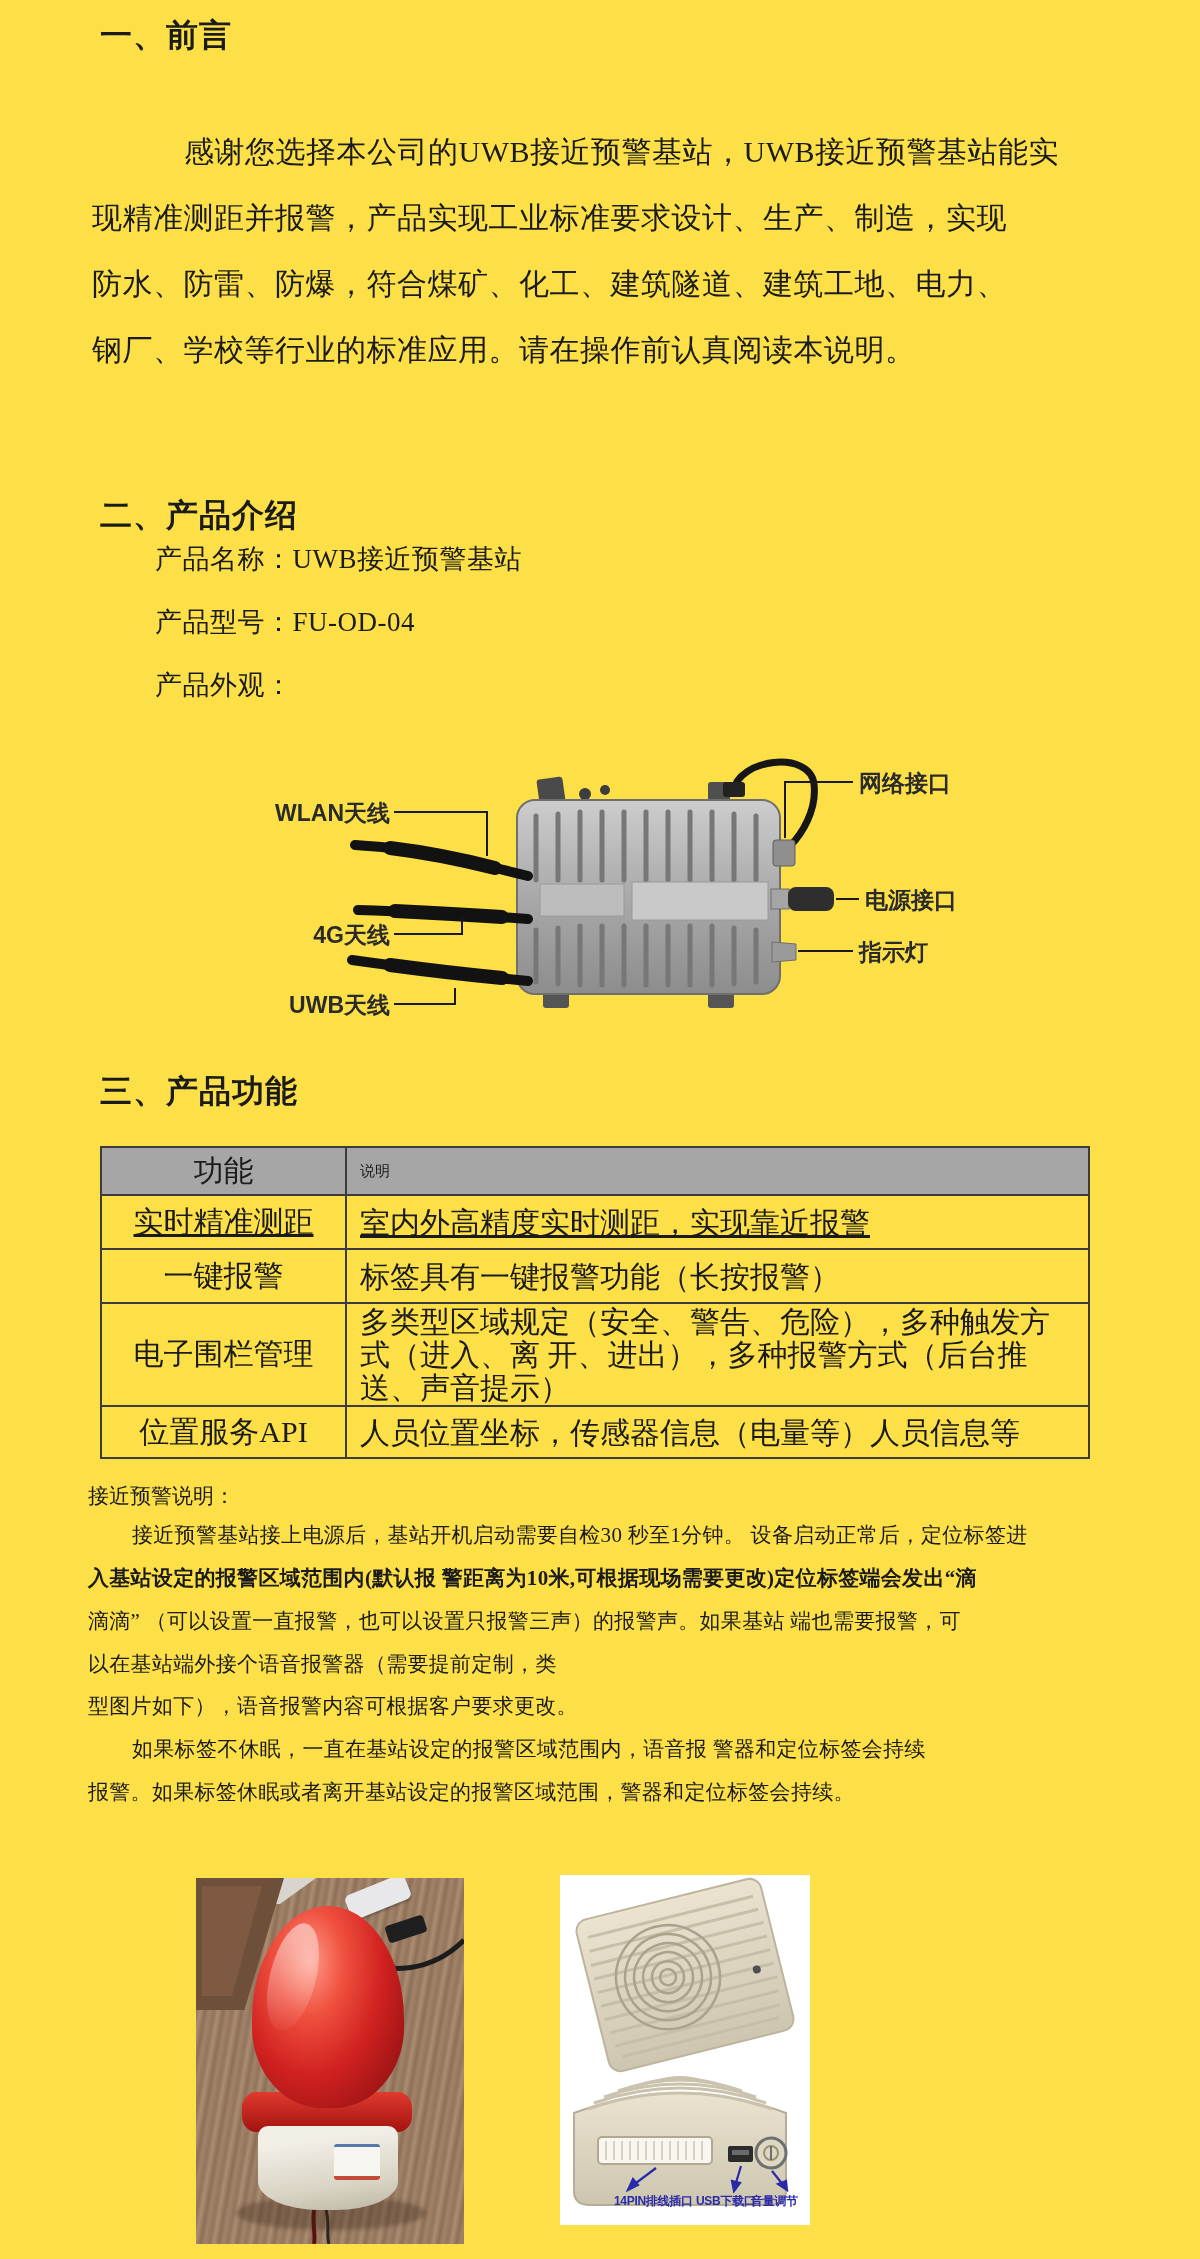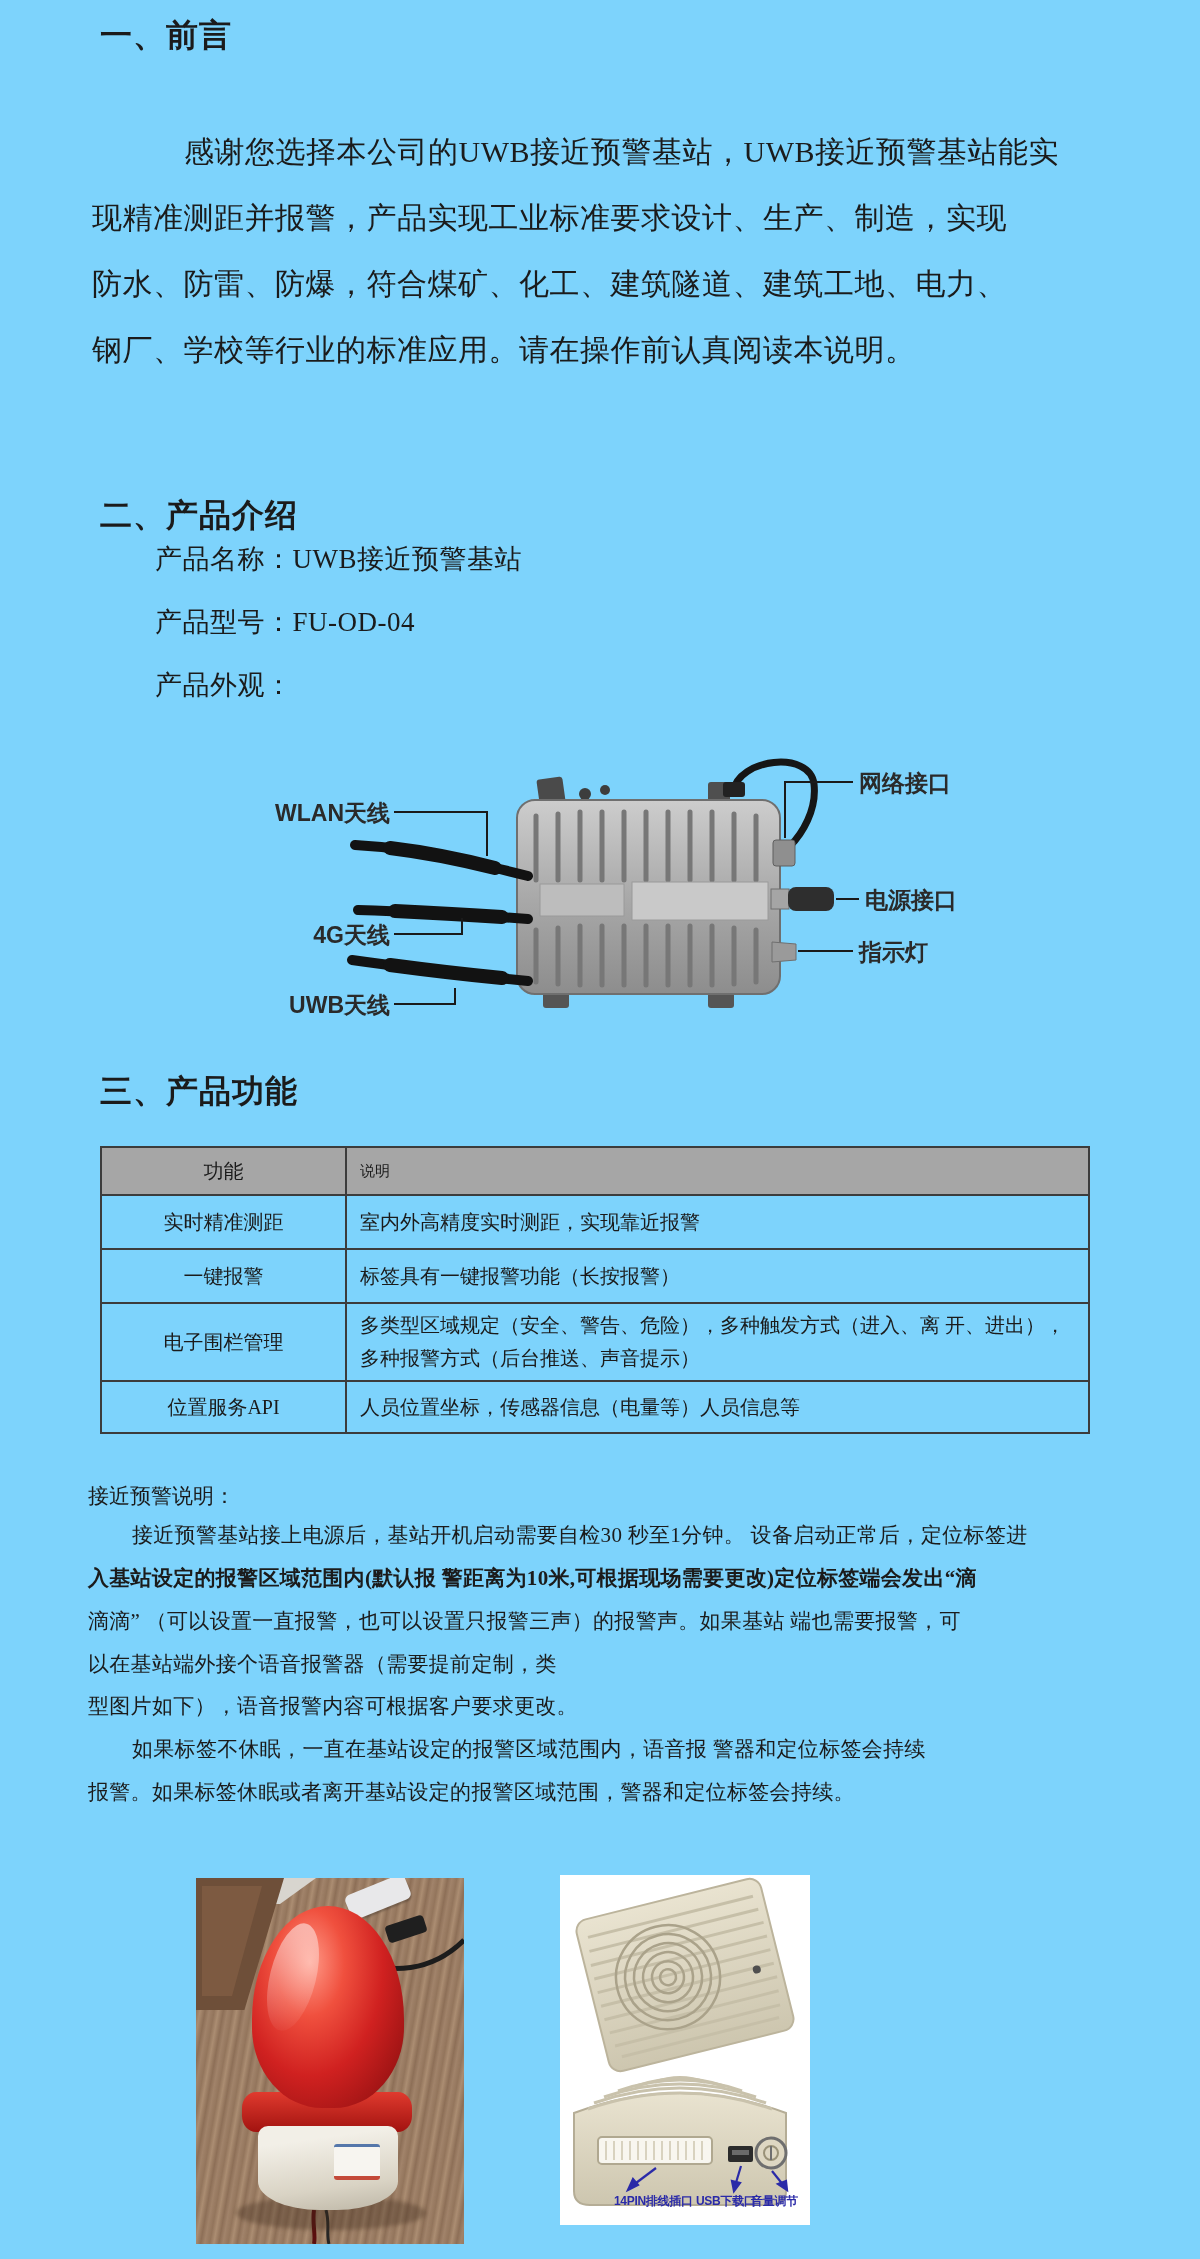--- a/index.html
+++ b/index.html
@@ -1,29 +1,29 @@
 <!DOCTYPE html>
 <html><head>
 <meta charset="utf-8">
 <style>
   html,body{margin:0;padding:0;background:#ffffff;}
-  .page{position:relative;width:1200px;height:2259px;background:#7dd3fc;overflow:hidden;
+  .page{position:relative;width:1200px;height:2259px;background:#fde047;overflow:hidden;
         font-family:"Liberation Serif", serif;color:#1b1b1b;}
   .abs{position:absolute;}
   .h1{font-size:32px;font-weight:bold;letter-spacing:1px;white-space:nowrap;}
   .bodyline{font-size:30px;white-space:nowrap;letter-spacing:0.5px;}
   .introline{font-size:27px;white-space:nowrap;letter-spacing:0.5px;}
   .noteline{font-size:21px;white-space:nowrap;letter-spacing:0.3px;}
   .notetitle{font-size:21px;white-space:nowrap;}
   .indent1{padding-left:92px;}
   .indent2{padding-left:44px;}
 
   
   table.feat{border-collapse:collapse;table-layout:fixed;width:990px;}
-  table.feat td{border:2px solid #3c3c3c;font-size:20px;vertical-align:middle;
+  table.feat td{border:2px solid #3c3c3c;font-size:30px;vertical-align:middle;
                 font-family:"Liberation Serif", serif;}
   table.feat .c1{width:241px;text-align:center;}
   table.feat .c2{text-align:left;padding-left:13px;padding-right:10px;line-height:33px;}
   table.feat tr.hd td{background:#a6a6a6;}
   table.feat tr.hd .c2{font-size:15px;}
 
   
   .dlabel{position:absolute;font-family:"Liberation Sans", sans-serif;font-weight:bold;
           font-size:23px;color:#2a2a2a;white-space:nowrap;}
   .dlabel.right-align{text-align:right;width:136px;}
@@ -168,21 +168,21 @@
   </div>
 
   <div class="abs h1" style="left:100px;top:1070px;">三、产品功能</div>
 
   <table class="feat abs" style="left:100px;top:1146px;">
     <tbody>
         <tr class="hd" style="height:48px;">
       <td class="c1">功能</td>
       <td class="c2">说明</td>
     </tr>
-    <tr style="height:54px;">
+    <tr style="height:54px;text-decoration:underline;">
       <td class="c1">实时精准测距</td>
       <td class="c2">室内外高精度实时测距，实现靠近报警</td>
     </tr>
     <tr style="height:54px;">
       <td class="c1">一键报警</td>
       <td class="c2">标签具有一键报警功能（长按报警）</td>
     </tr>
     <tr style="height:78px;">
       <td class="c1">电子围栏管理</td>
       <td class="c2">多类型区域规定（安全、警告、危险），多种触发方式（进入、离 开、进出），多种报警方式（后台推送、声音提示）</td>

